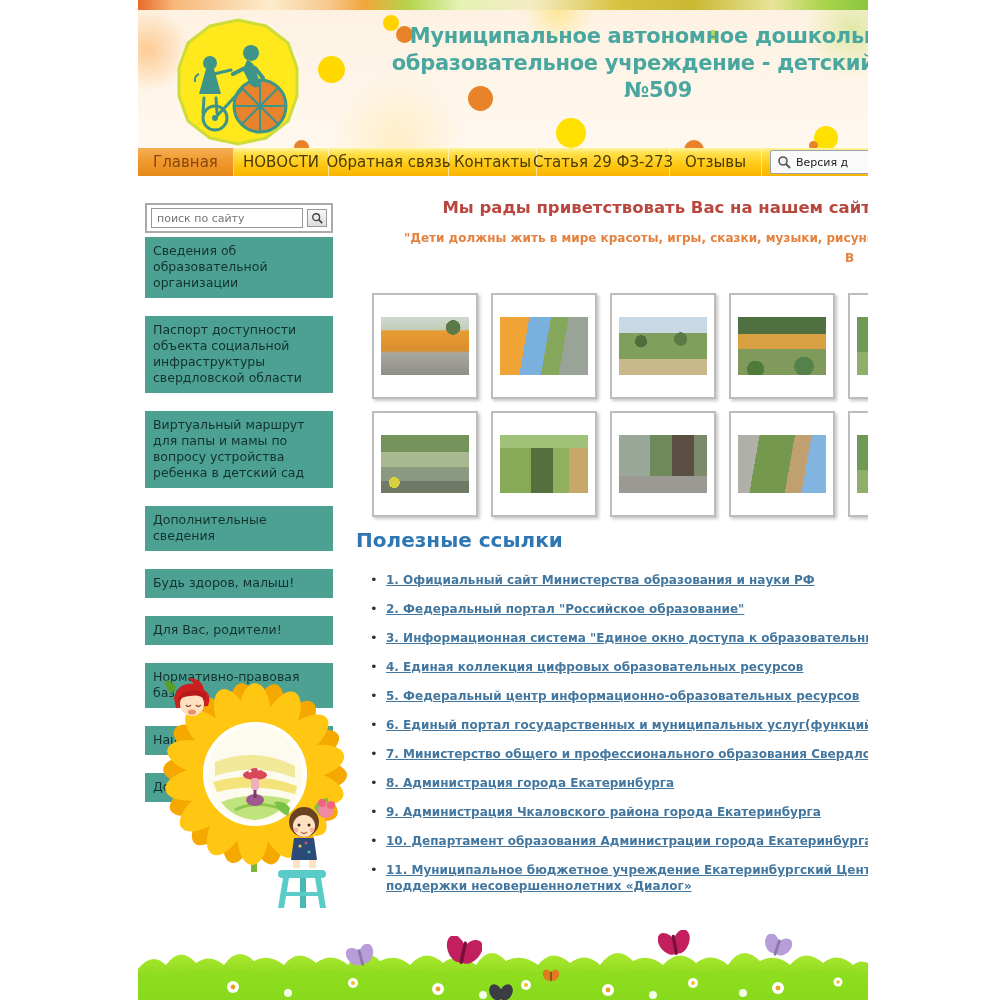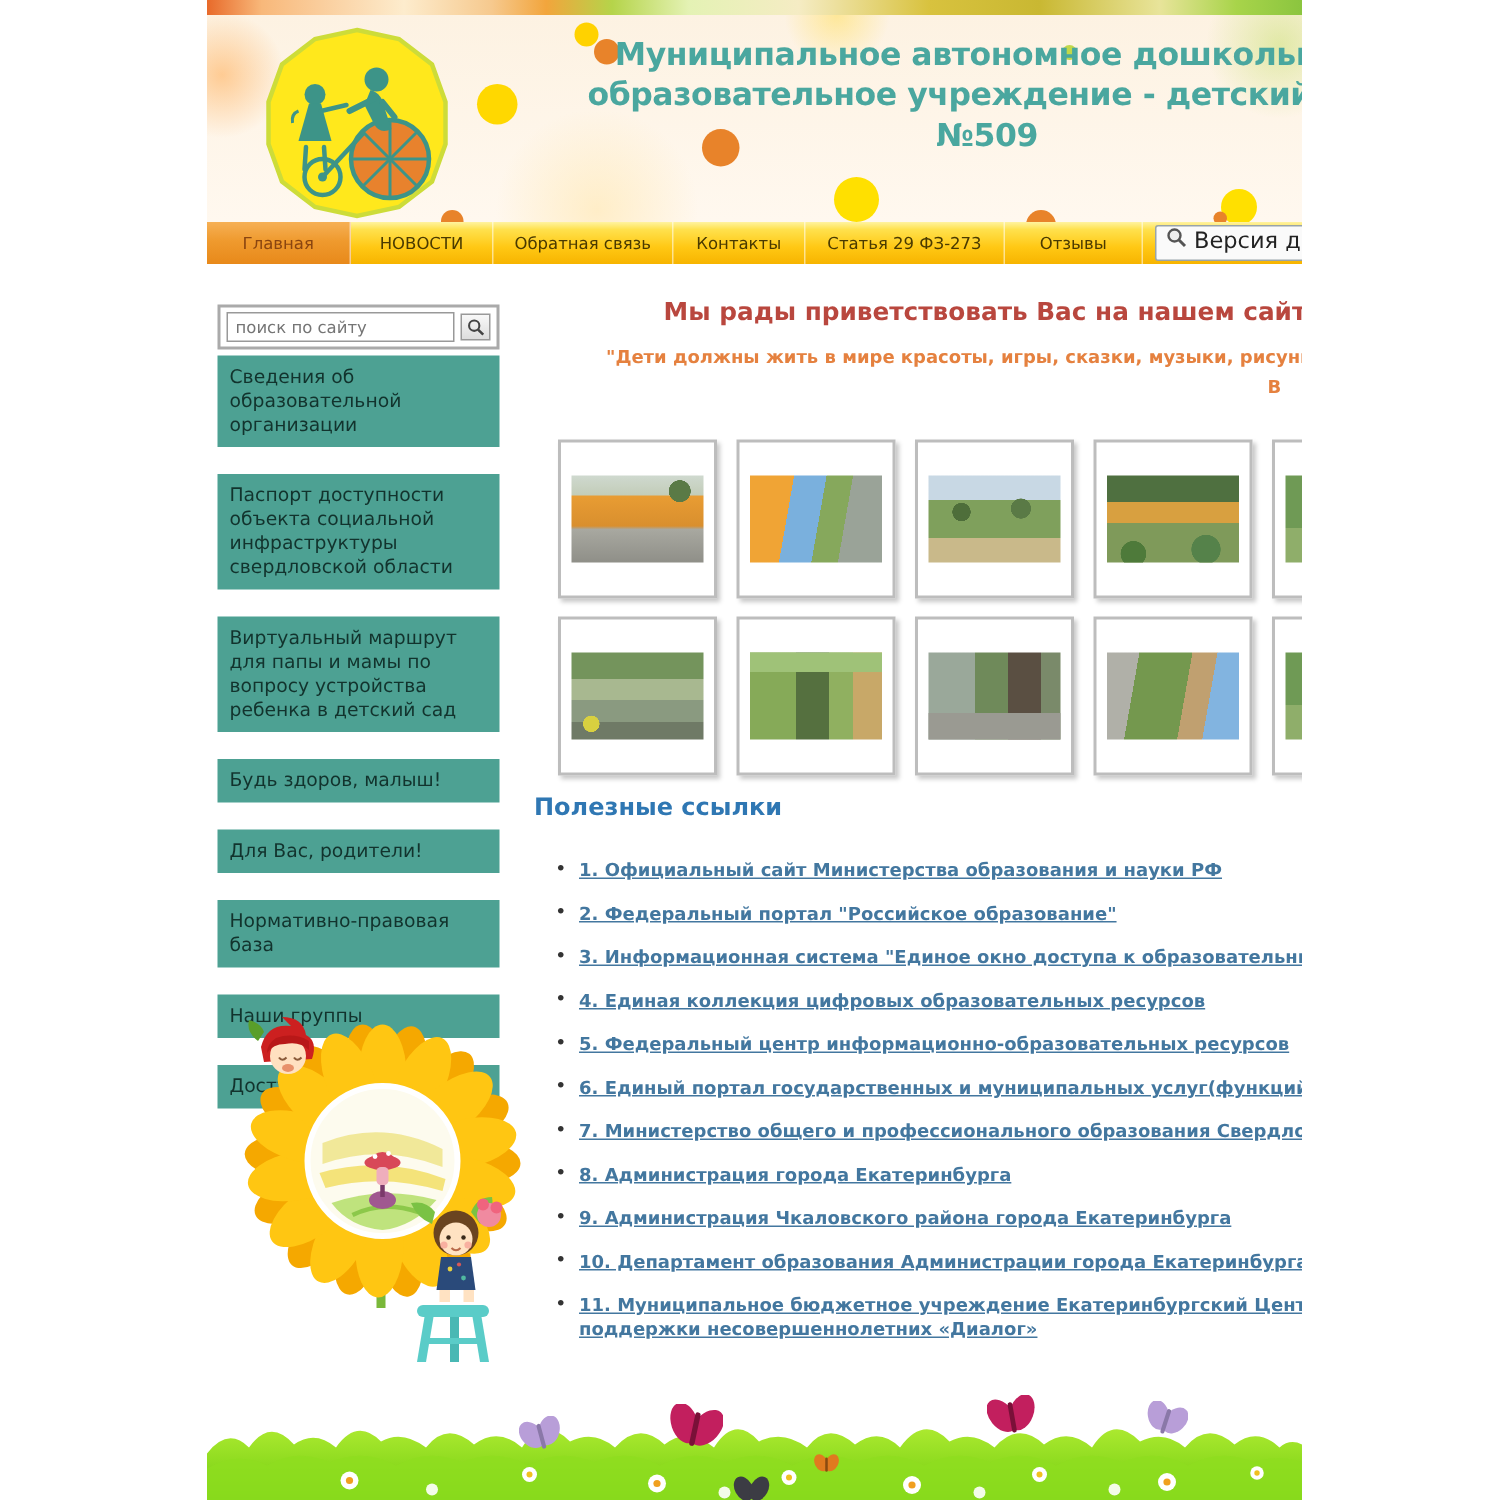--- a/index.html
+++ b/index.html
@@ -21,25 +21,25 @@
       linear-gradient(180deg,#fdf2e2,#fff8ef); }
   .dot { position:absolute; border-radius:50%; }
   .title { position:absolute; left:170px; top:13px; width:700px; text-align:center;
     color:#4aa79f; font-weight:bold; font-size:21px; line-height:27px; letter-spacing:-0.3px; white-space:pre; }
   .logo { position:absolute; left:25px; top:8px; }
 
   
   .nav { position:absolute; left:0; top:148px; width:730px; height:28px; display:flex;
     background:linear-gradient(180deg,#fff3a0 0%,#ffe14d 18%,#ffc814 60%,#f7b400 100%); }
   .tab { height:28px; display:flex; align-items:center; justify-content:center;
-    font-size:11px; color:#4a3a00; border-right:1px solid rgba(255,255,255,.55); cursor:pointer; white-space:nowrap; }
+    font-size:15px; color:#4a3a00; border-right:1px solid rgba(255,255,255,.55); cursor:pointer; white-space:nowrap; }
   .tab.active { background:linear-gradient(180deg,#f6b055 0%,#ef9a2e 45%,#e8891a 100%); color:#8a4510; }
   .vbtn { position:absolute; left:632px; top:2px; width:130px; height:24px; background:#fafafa;
-    border:1px solid #98a4aa; border-radius:2px; display:flex; gap:5px;
-    padding-left:6px; font-size:15px; color:#222; cursor:pointer; }
+    border:1px solid #98a4aa; border-radius:2px; display:flex; align-items:center; gap:5px;
+    padding-left:6px; font-size:11px; color:#222; cursor:pointer; }
 
   
   .searchwrap { position:absolute; left:7px; top:203px; width:188px; height:30px; background:#fff;
     border:2px solid #aaa; display:flex; align-items:center; padding:0 4px; gap:4px; }
   .searchwrap input { flex:1; height:20px; border:1px solid #999; font-size:11px; color:#555; padding:0 5px;
     font-family:"DejaVu Sans",sans-serif; outline:none; min-width:0; }
   .searchbtn { width:20px; height:18px; background:linear-gradient(180deg,#f8f8f8,#ddd); border:1px solid #999;
     display:flex; align-items:center; justify-content:center; cursor:pointer; }
 
   
@@ -69,21 +69,21 @@
         linear-gradient(180deg,#4f7040 0 30%,#d8a040 30% 55%,#7f9a5a 55%); }
   .g5 { background:linear-gradient(180deg,#6f9a55 0 60%,#8fae6a 60%); }
   .g6 { background:radial-gradient(circle 9px at 15% 82%, #d8d040 60%, transparent 62%),
         linear-gradient(180deg,#74945c 0 30%,#a8b890 30% 55%,#8a9a80 55% 80%,#6f7a66 80%); }
   .g7 { background:linear-gradient(180deg,#9fc278 0 22%, rgba(0,0,0,0) 22%),
         linear-gradient(90deg,#86aa58 0 35%,#55703f 35% 60%,#90b060 60% 78%,#c8a868 78%); }
   .g8 { background:linear-gradient(180deg, rgba(0,0,0,0) 70%, #9a9a92 70%),
         linear-gradient(90deg,#9aa89a 0 35%,#6f8a5a 35% 60%,#5a4f42 60% 85%,#7a8a6a 85%); }
   .g9 { background:linear-gradient(100deg,#b0b0a8 0 22%,#74984e 22% 58%,#c0a070 58% 75%,#82b4e0 75%); }
 
-  .linkshead { position:absolute; left:218px; top:528px; color:#2f77b3; font-weight:bold; font-size:16px; }
+  .linkshead { position:absolute; left:218px; top:528px; color:#2f77b3; font-weight:bold; font-size:20px; }
   .links { position:absolute; left:232px; top:572px; list-style:none; }
   .links li { position:relative; padding-left:16px; margin-bottom:13px; font-size:12px; line-height:16px; white-space:pre; }
   .links li::before { content:"•"; position:absolute; left:0; top:0; color:#333; font-size:13px; }
   .links a { color:#43779f; font-weight:bold; text-decoration:underline; cursor:pointer; }
 
   .sunflower { position:absolute; left:14px; top:662px; }
   .grass { position:absolute; left:0; top:935px; width:730px; height:65px; }
   .bfly { position:absolute; }
 </style>
 </head>
@@ -160,20 +160,21 @@
           <circle cx="6" cy="6" r="4" fill="none" stroke="#444" stroke-width="1.6"></circle>
           <line x1="9" y1="9" x2="13" y2="13" stroke="#444" stroke-width="2"></line>
         </svg>
       </div>
     </div>
 
     <div class="sidebar">
       <div class="sitem">Сведения об образовательной организации</div>
       <div class="sitem">Паспорт доступности объекта социальной инфраструктуры свердловской области</div>
       <div class="sitem">Виртуальный маршрут для папы и мамы по вопросу устройства ребенка в детский сад</div>
+      <div class="sitem">Дополнительные сведения</div>
       <div class="sitem">Будь здоров, малыш!</div>
       <div class="sitem">Для Вас, родители!</div>
       <div class="sitem">Нормативно-правовая база</div>
       <div class="sitem">Наши группы</div>
       <div class="sitem">Доступная среда</div>
     </div>
 
     <div class="welcome">Мы рады приветствовать Вас на нашем сайте!</div>
     <div class="quote">"Дети должны жить в мире красоты, игры, сказки, музыки, рисунка, фантазии, творчества</div>
     <div class="quoteattr">В</div>

